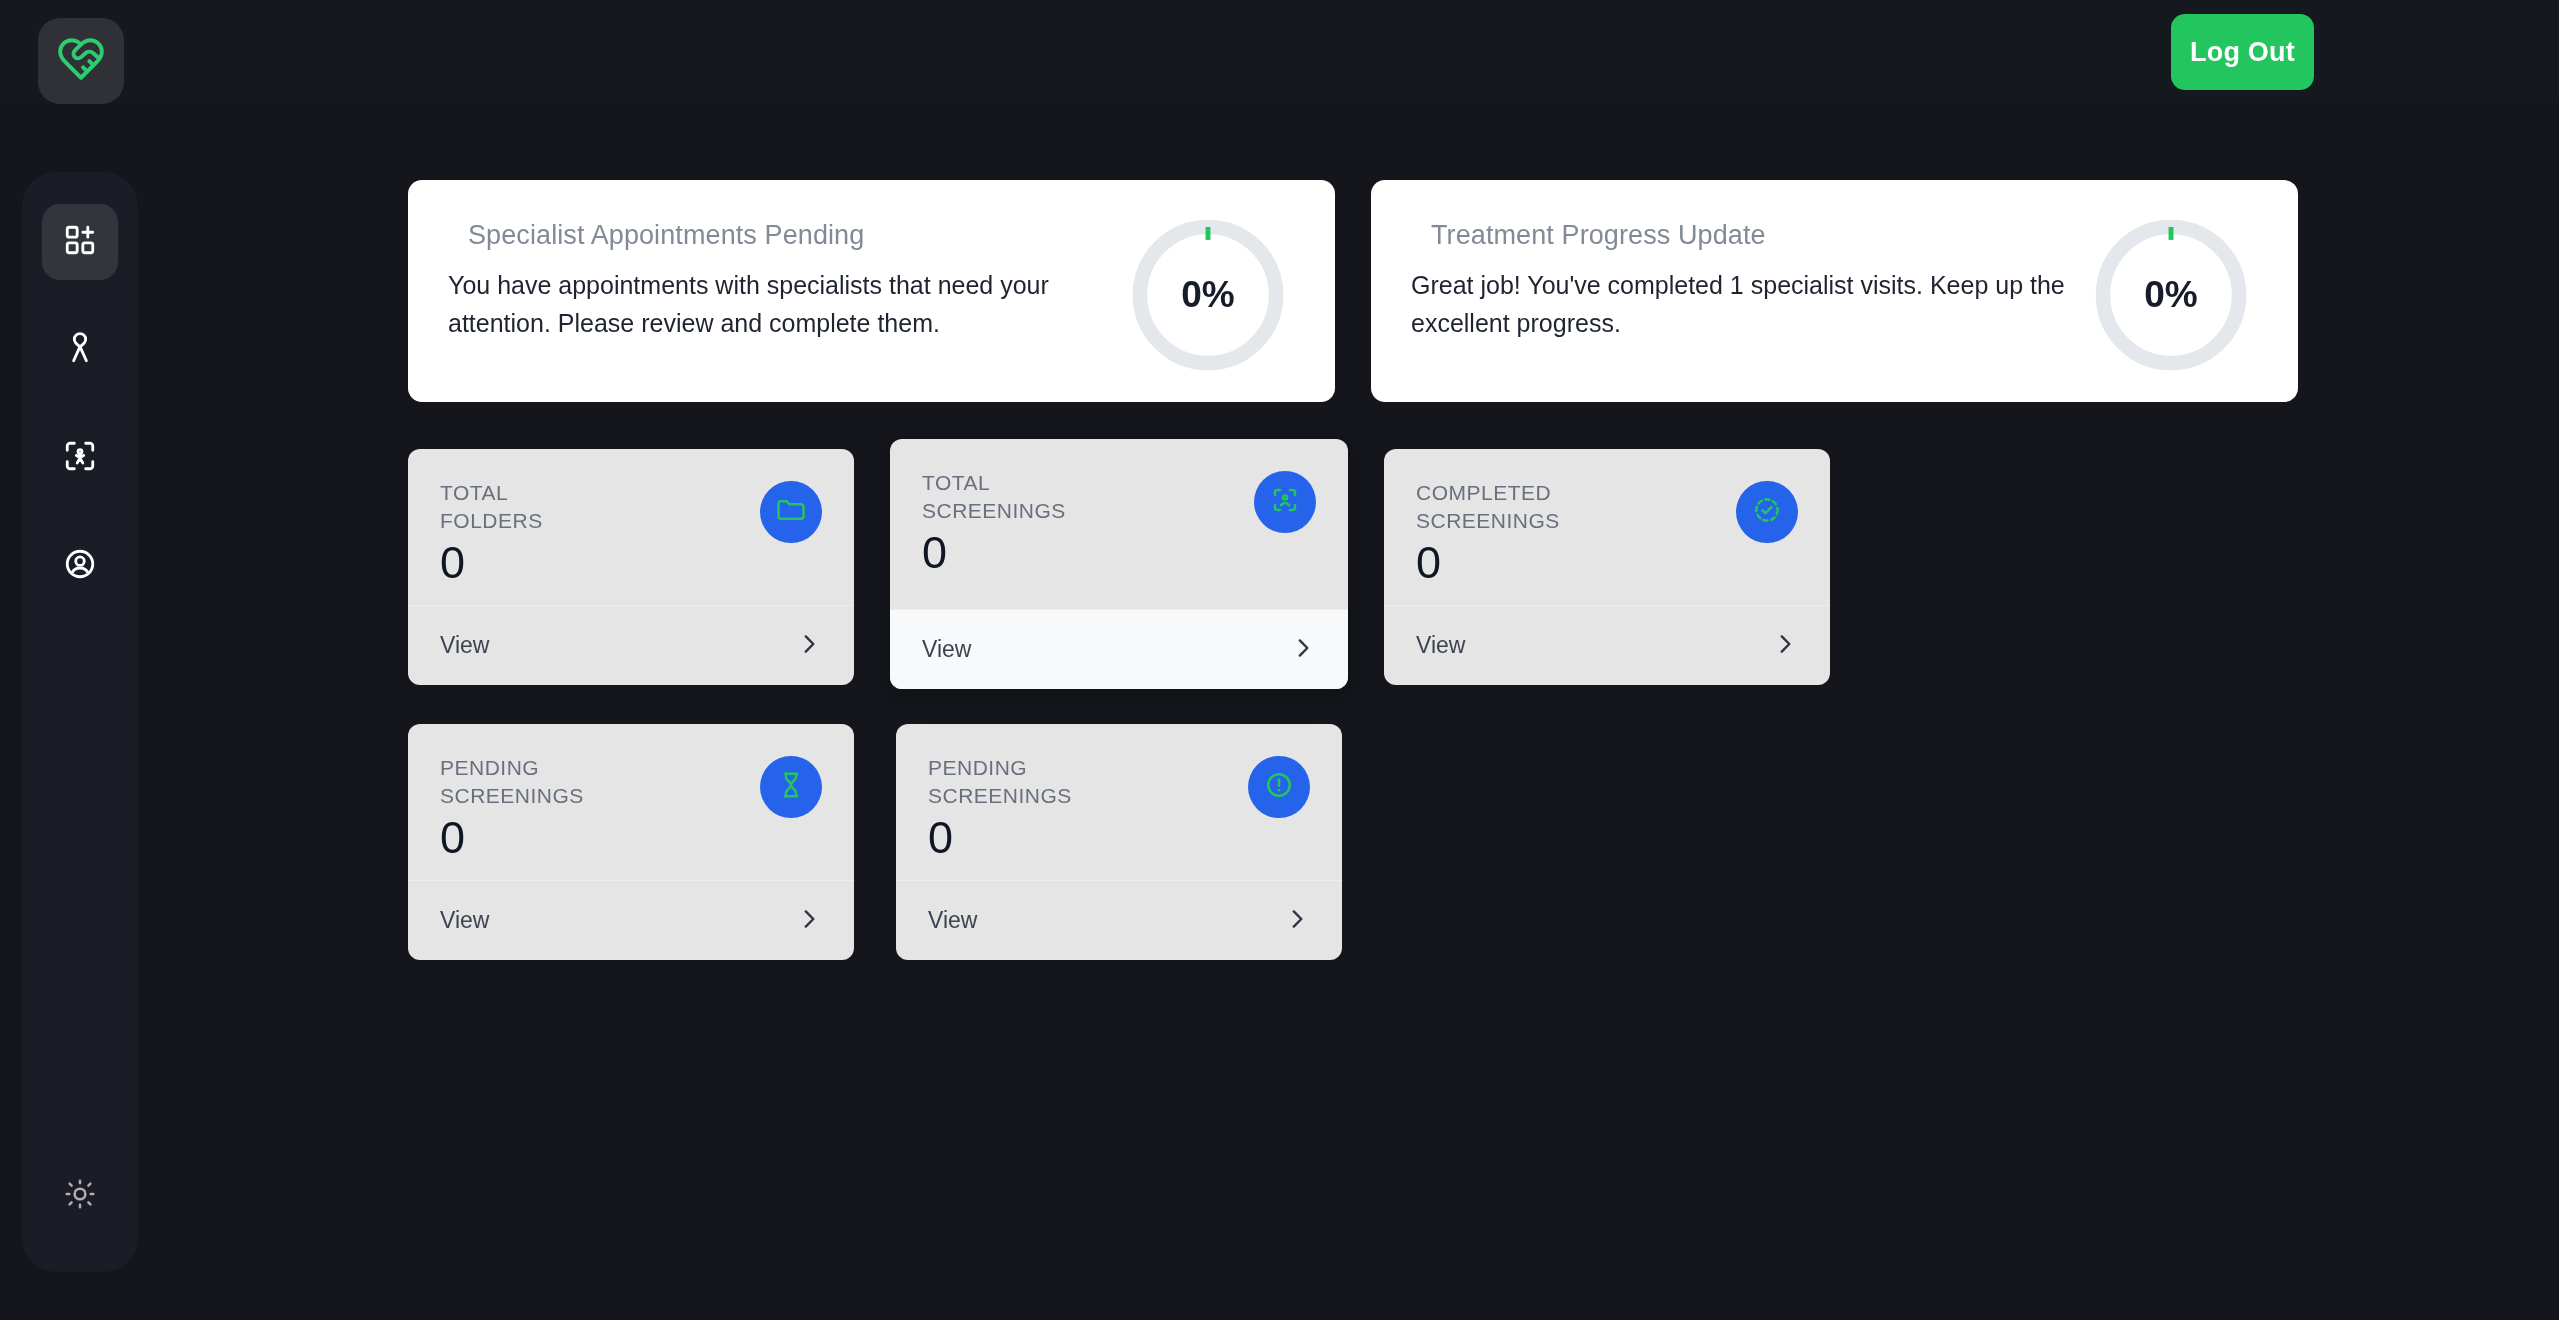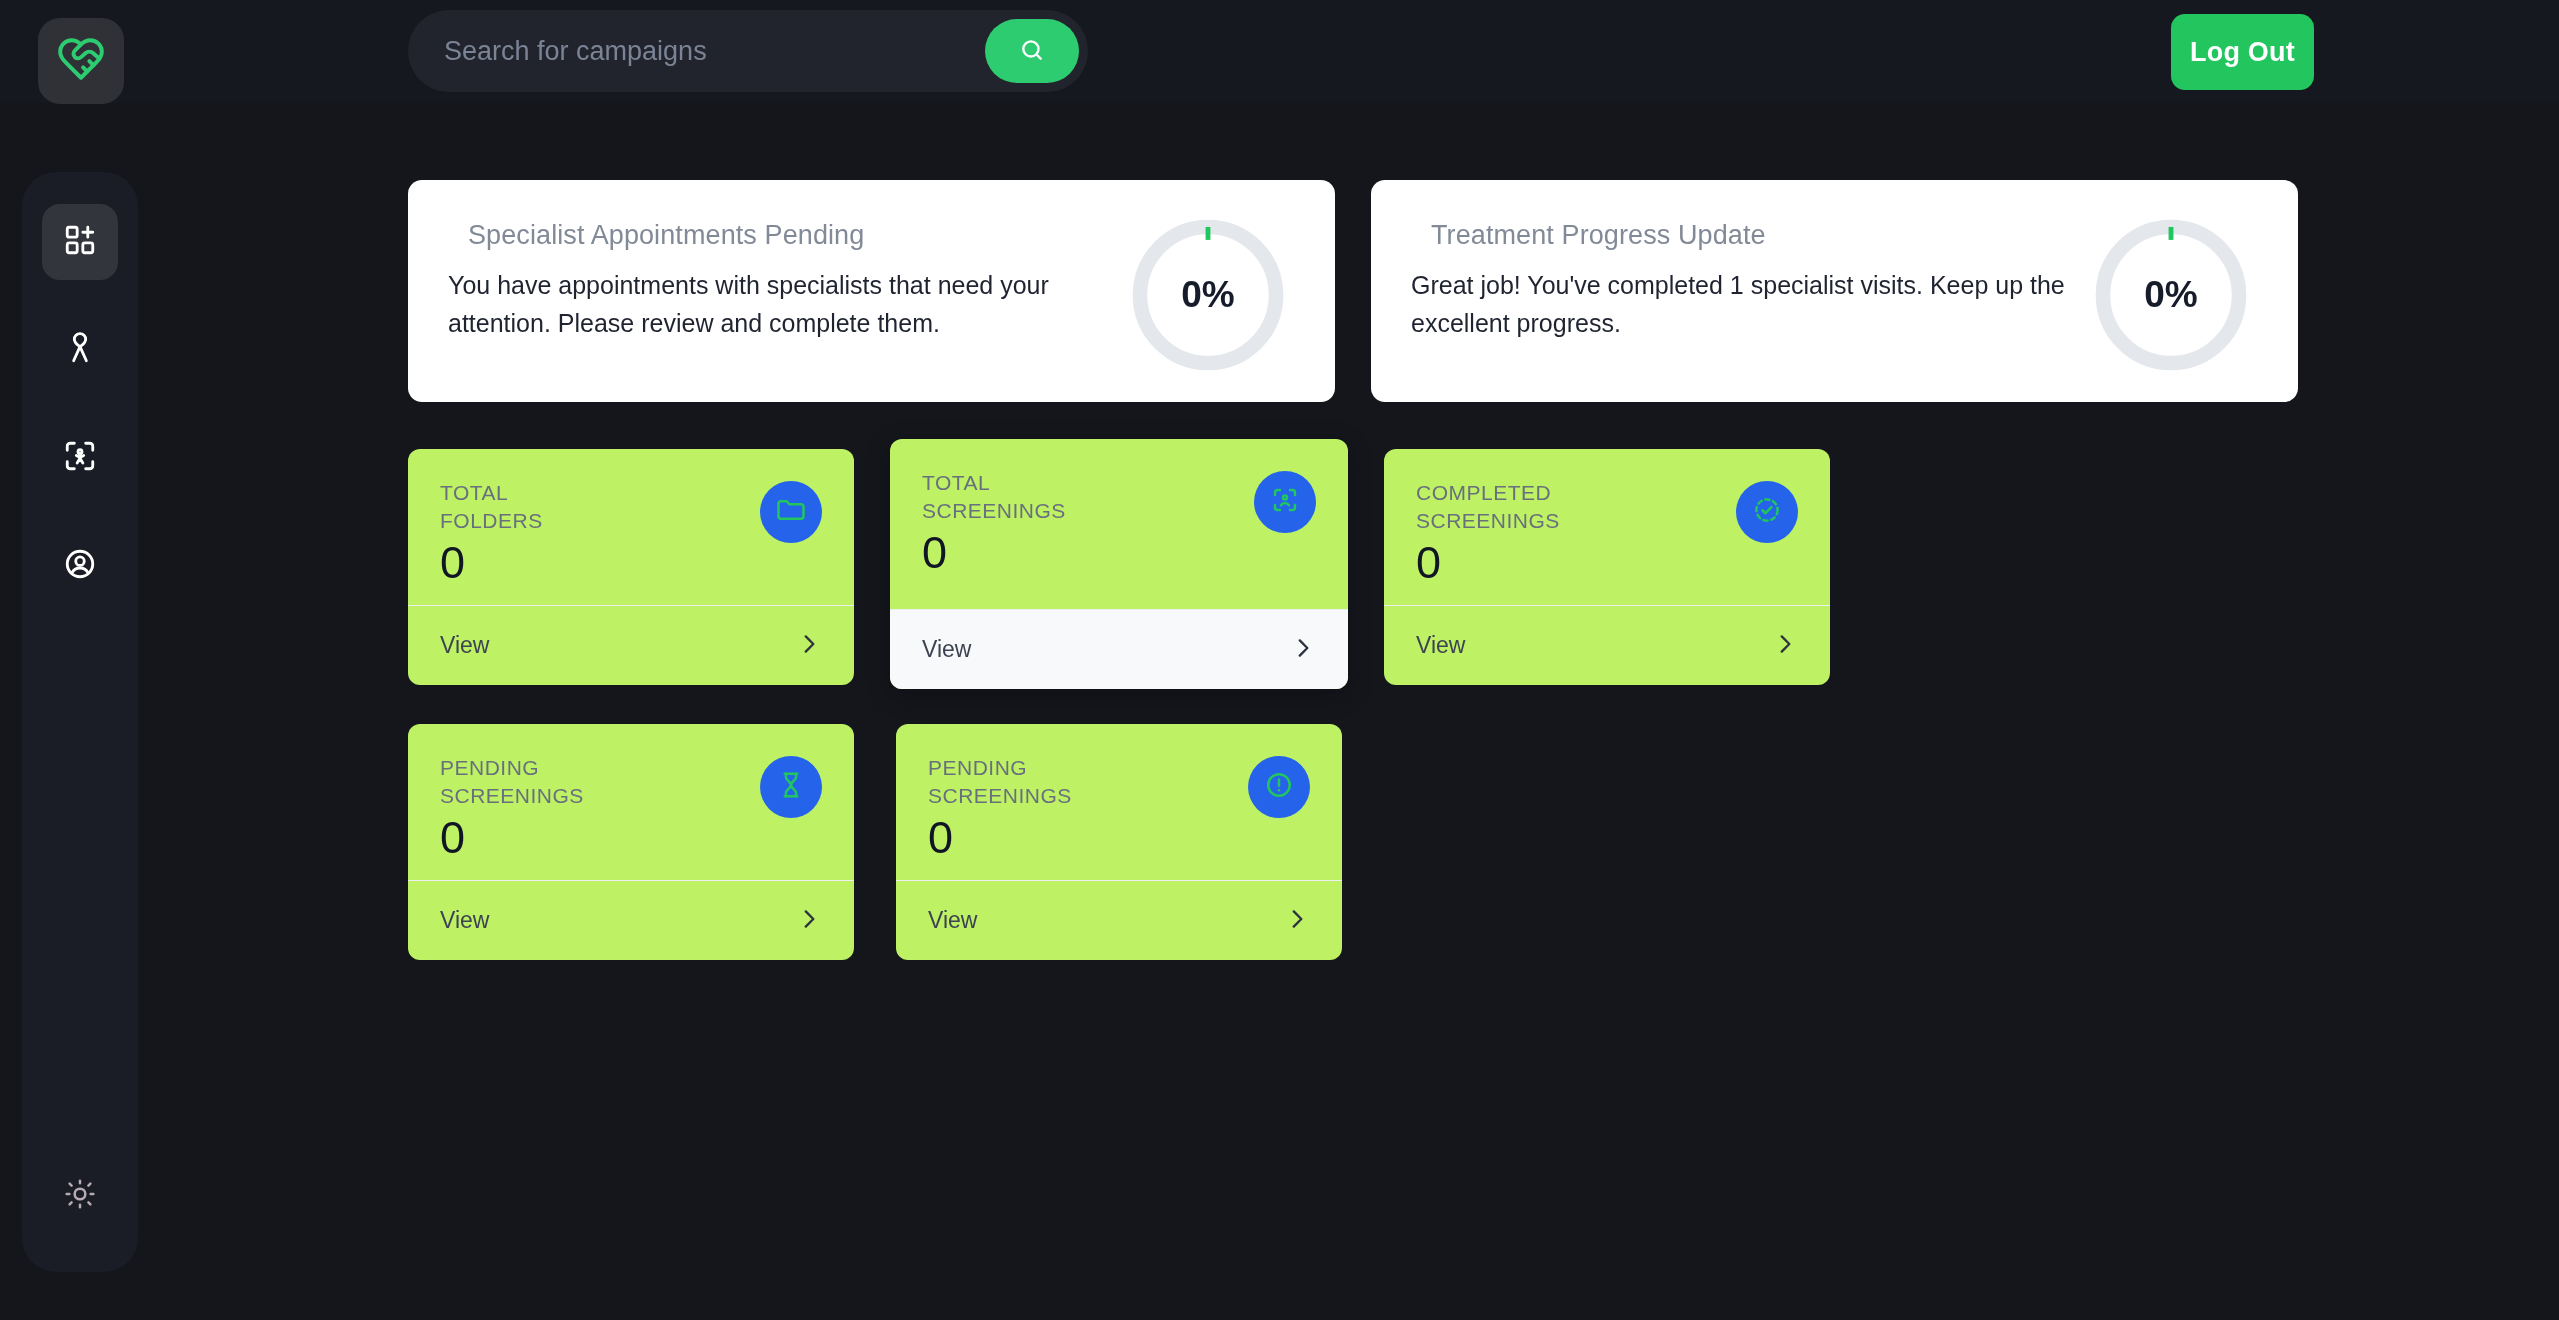--- a/index.html
+++ b/index.html
@@ -106,21 +106,21 @@
 
   
   .stat-grid {
     display: flex; flex-wrap: wrap; gap: 0;
     margin-top: 37px; width: 1900px;
   }
   .stat-slot { width: 488px; height: 275px; position: relative; }
   .stat-card {
     position: absolute; left: 0; top: 10px;
     width: 446px; min-height: 236px;
-    background: #bef264; border-radius: 12px;
+    background: #e5e5e5; border-radius: 12px;
     display: flex; flex-direction: column; justify-content: space-between;
     overflow: hidden;
   }
   .stat-card.raised {
     left: -6px; top: 0; width: 458px; min-height: 250px;
     box-shadow: 0 6px 24px rgba(0,0,0,.28);
   }
   .stat-top {
     padding: 30px 32px 0 32px;
     display: flex; align-items: flex-start; justify-content: space-between;
@@ -158,31 +158,20 @@
     <span>
       <svg width="50" height="50" viewBox="0 0 24 24" fill="none" stroke="#2ecc71" stroke-width="1.9" stroke-linecap="round" stroke-linejoin="round">
         <path d="M19 14c1.49-1.46 3-3.21 3-5.5A5.5 5.5 0 0 0 16.5 3c-1.76 0-3 .5-4.5 2-1.5-1.5-2.74-2-4.5-2A5.5 5.5 0 0 0 2 8.5c0 2.3 1.5 4.05 3 5.5l7 7Z"></path>
         <path d="M12 5 9.04 7.96a2.17 2.17 0 0 0 0 3.08c.82.82 2.13.85 3 .07l2.07-1.9a2.82 2.82 0 0 1 3.79 0l2.96 2.66"></path>
         <path d="m18 15-2-2"></path>
           <path d="m15 18-2-2"></path>
       </svg>
     </span>
   </div>
 
-  <div class="searchwrap">
-    <input class="search-input" type="text" placeholder="Search for campaigns" value="" style="">
-    <button class="search-btn">
-      <span>
-        <svg width="26" height="26" viewBox="0 0 24 24" fill="none" stroke="#ffffff" stroke-width="2.2" stroke-linecap="round">
-          <circle cx="11" cy="11" r="7"></circle>
-            <path d="m20 20-3.6-3.6"></path>
-        </svg>
-      </span>
-    </button>
-  </div>
 
   <button class="logout-btn">Log Out</button>
 </div>
 
 <div class="sidebar">
 
   <div class="nav-item first active">
     <span>
       <svg width="34" height="34" viewBox="0 0 24 24" fill="none" stroke="#ffffff" stroke-width="2" stroke-linecap="round" stroke-linejoin="round">
         <rect x="3" y="3" width="7" height="7" rx="1.4"></rect>

